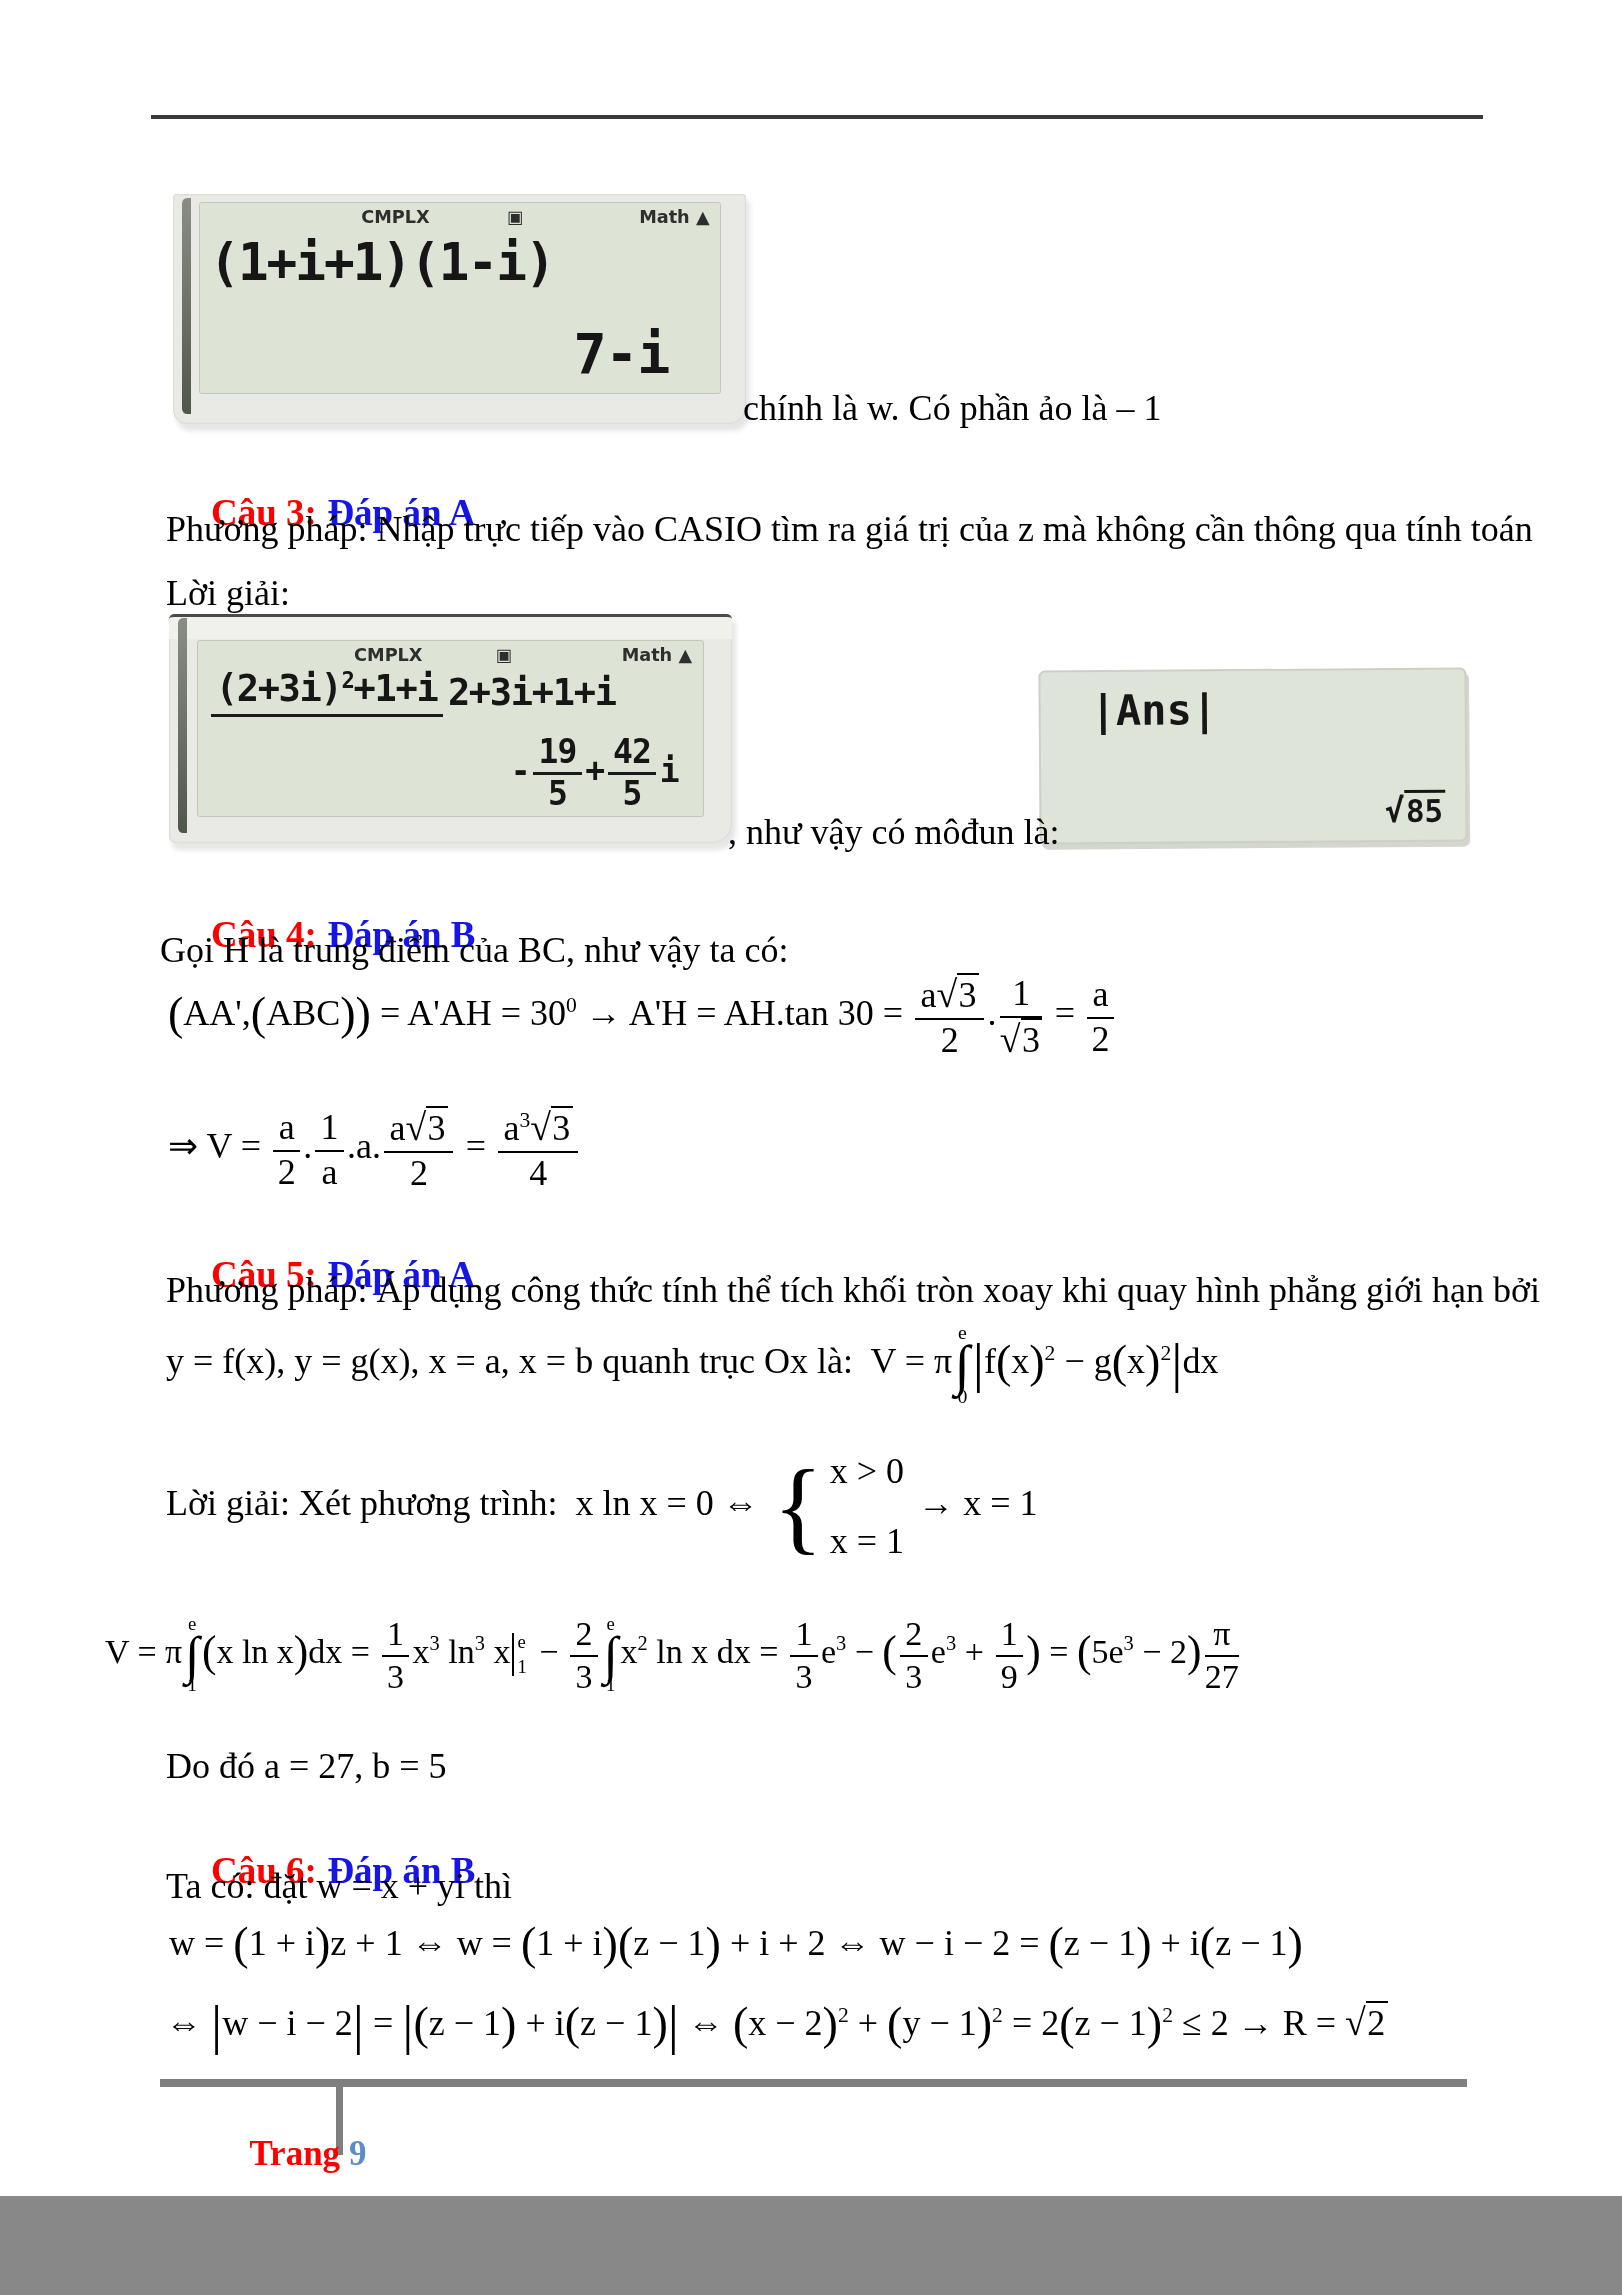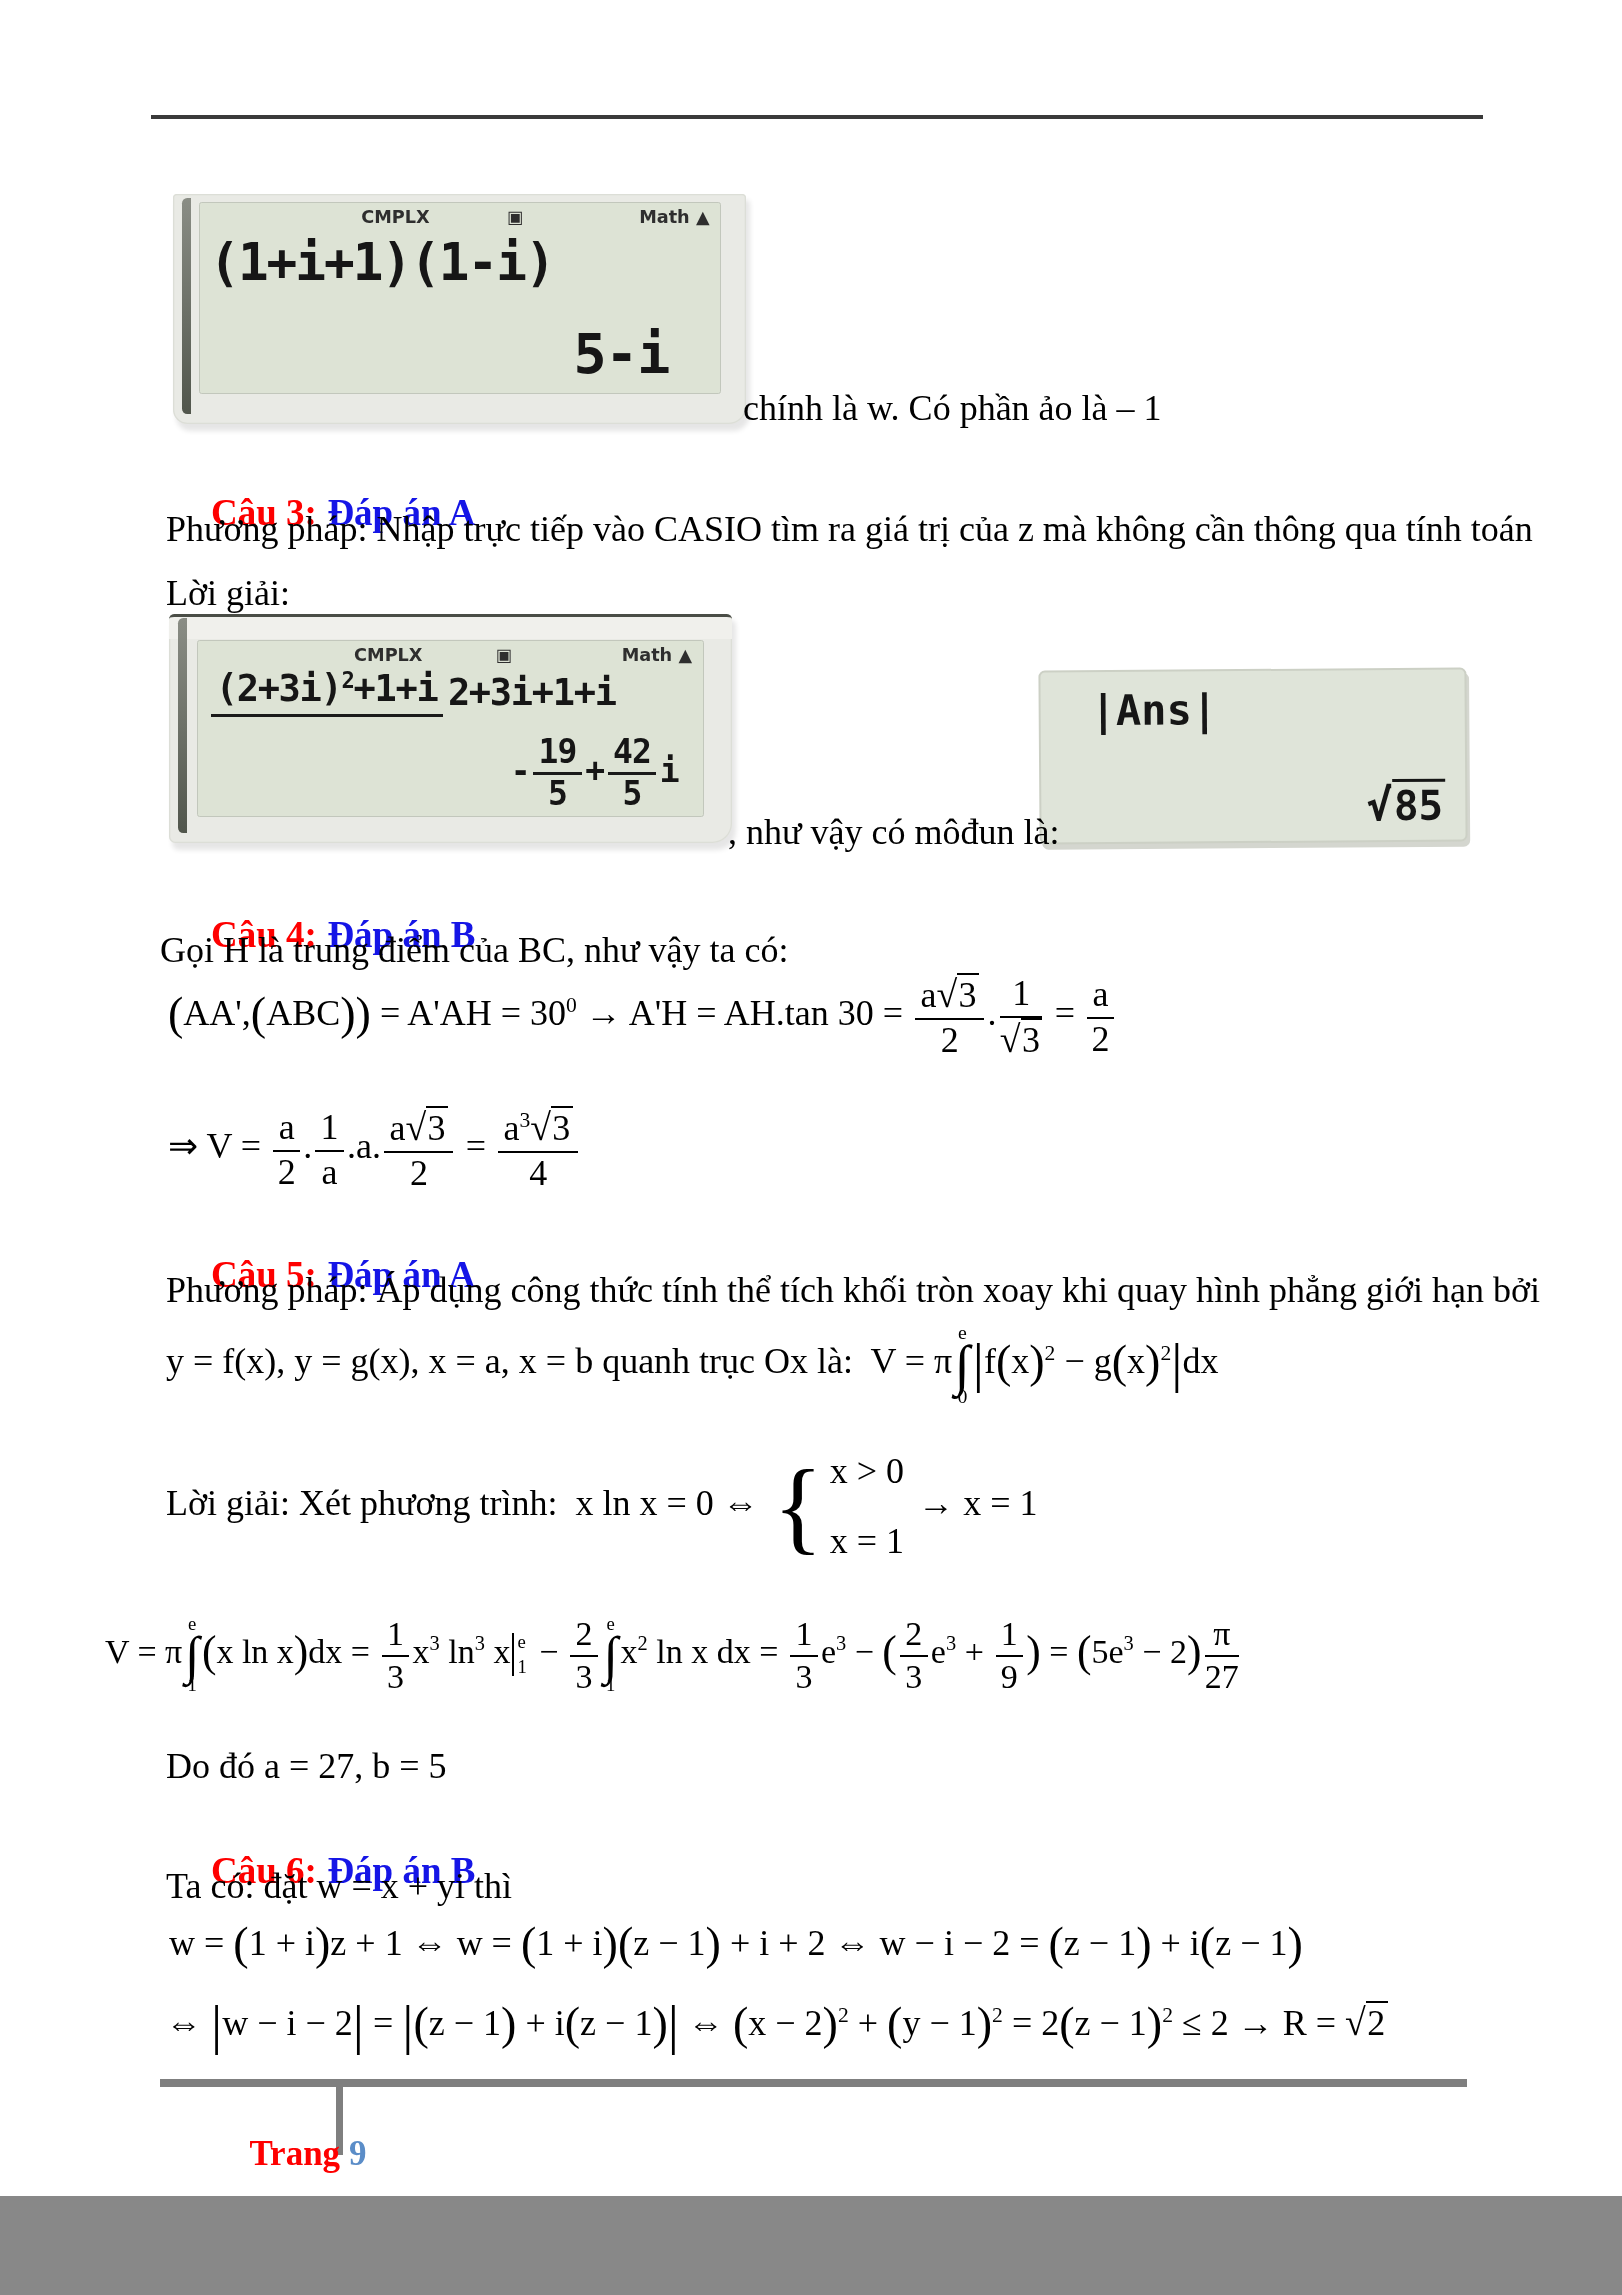--- a/index.html
+++ b/index.html
@@ -63,38 +63,38 @@
   .cfrac{display:flex;left:13px;top:26px;font-size:37px;letter-spacing:-1.3px;}
   .cfrac .cfn{border-bottom:3.9px solid #1a1a1a;padding:0 5.2px 3.9px;}
   .cfrac .cfd{padding:3.9px 5.2px 0;text-align:left;}
   .calc2 .res{right:23.6px;bottom:3.9px;font-size:33px;letter-spacing:-0.7px;}
   .calc2 .res .m-frac .num{border-bottom:3.3px solid #1a1a1a;}
   
   .calc3{left:1039px;top:669px;width:424px;height:170px;background:#dfe4d9;
          border:2px solid #ccd0c5;border-radius:6.5px;transform:rotate(-.4deg);
          box-shadow:2.6px 5.2px 0 #d4d6cf;}
   .calc3 .expr{left:22px;top:14.4px;font-size:42px;margin-left:28px;}
-  .calc3 .res{right:19.6px;bottom:10.5px;font-size:41px;}
+  .calc3 .res{right:19.6px;bottom:10.5px;font-size:31px;}
   .calc3 .m-sqrt .rc{border-top:3.3px solid #161616;}
 </style>
 </head>
 <body>
 
 <div id="page">
 
   <div class="abs rule-top"></div>
 
   <div class="abs calc calc1">
     <div class="lstrip"></div>
     <div class="screen">
       <span class="ind ind-mode">CMPLX</span>
       <span class="ind ind-box">▣</span>
       <span class="ind ind-math"><span>Math</span> <span>▲</span></span>
       <div class="cline expr">(1+i+1)(1-i)</div>
-      <div class="cline res">5-i</div>
+      <div class="cline res">7-i</div>
     </div>
   </div>
 
   <div class="abs caption" style="left:743px;top:387px;">chính là w. Có phần ảo là – 1</div>
 
   <div class="abs heading" style="left:174px;top:448px;">
     <span class="hq">Câu 3:</span><span class="ha">Đáp án A</span>
   </div>
 
   <div class="abs para" style="left:166px;top:508px;">Phương pháp: Nhập trực tiếp vào CASIO tìm ra giá trị của z mà không cần thông qua tính toán</div>

